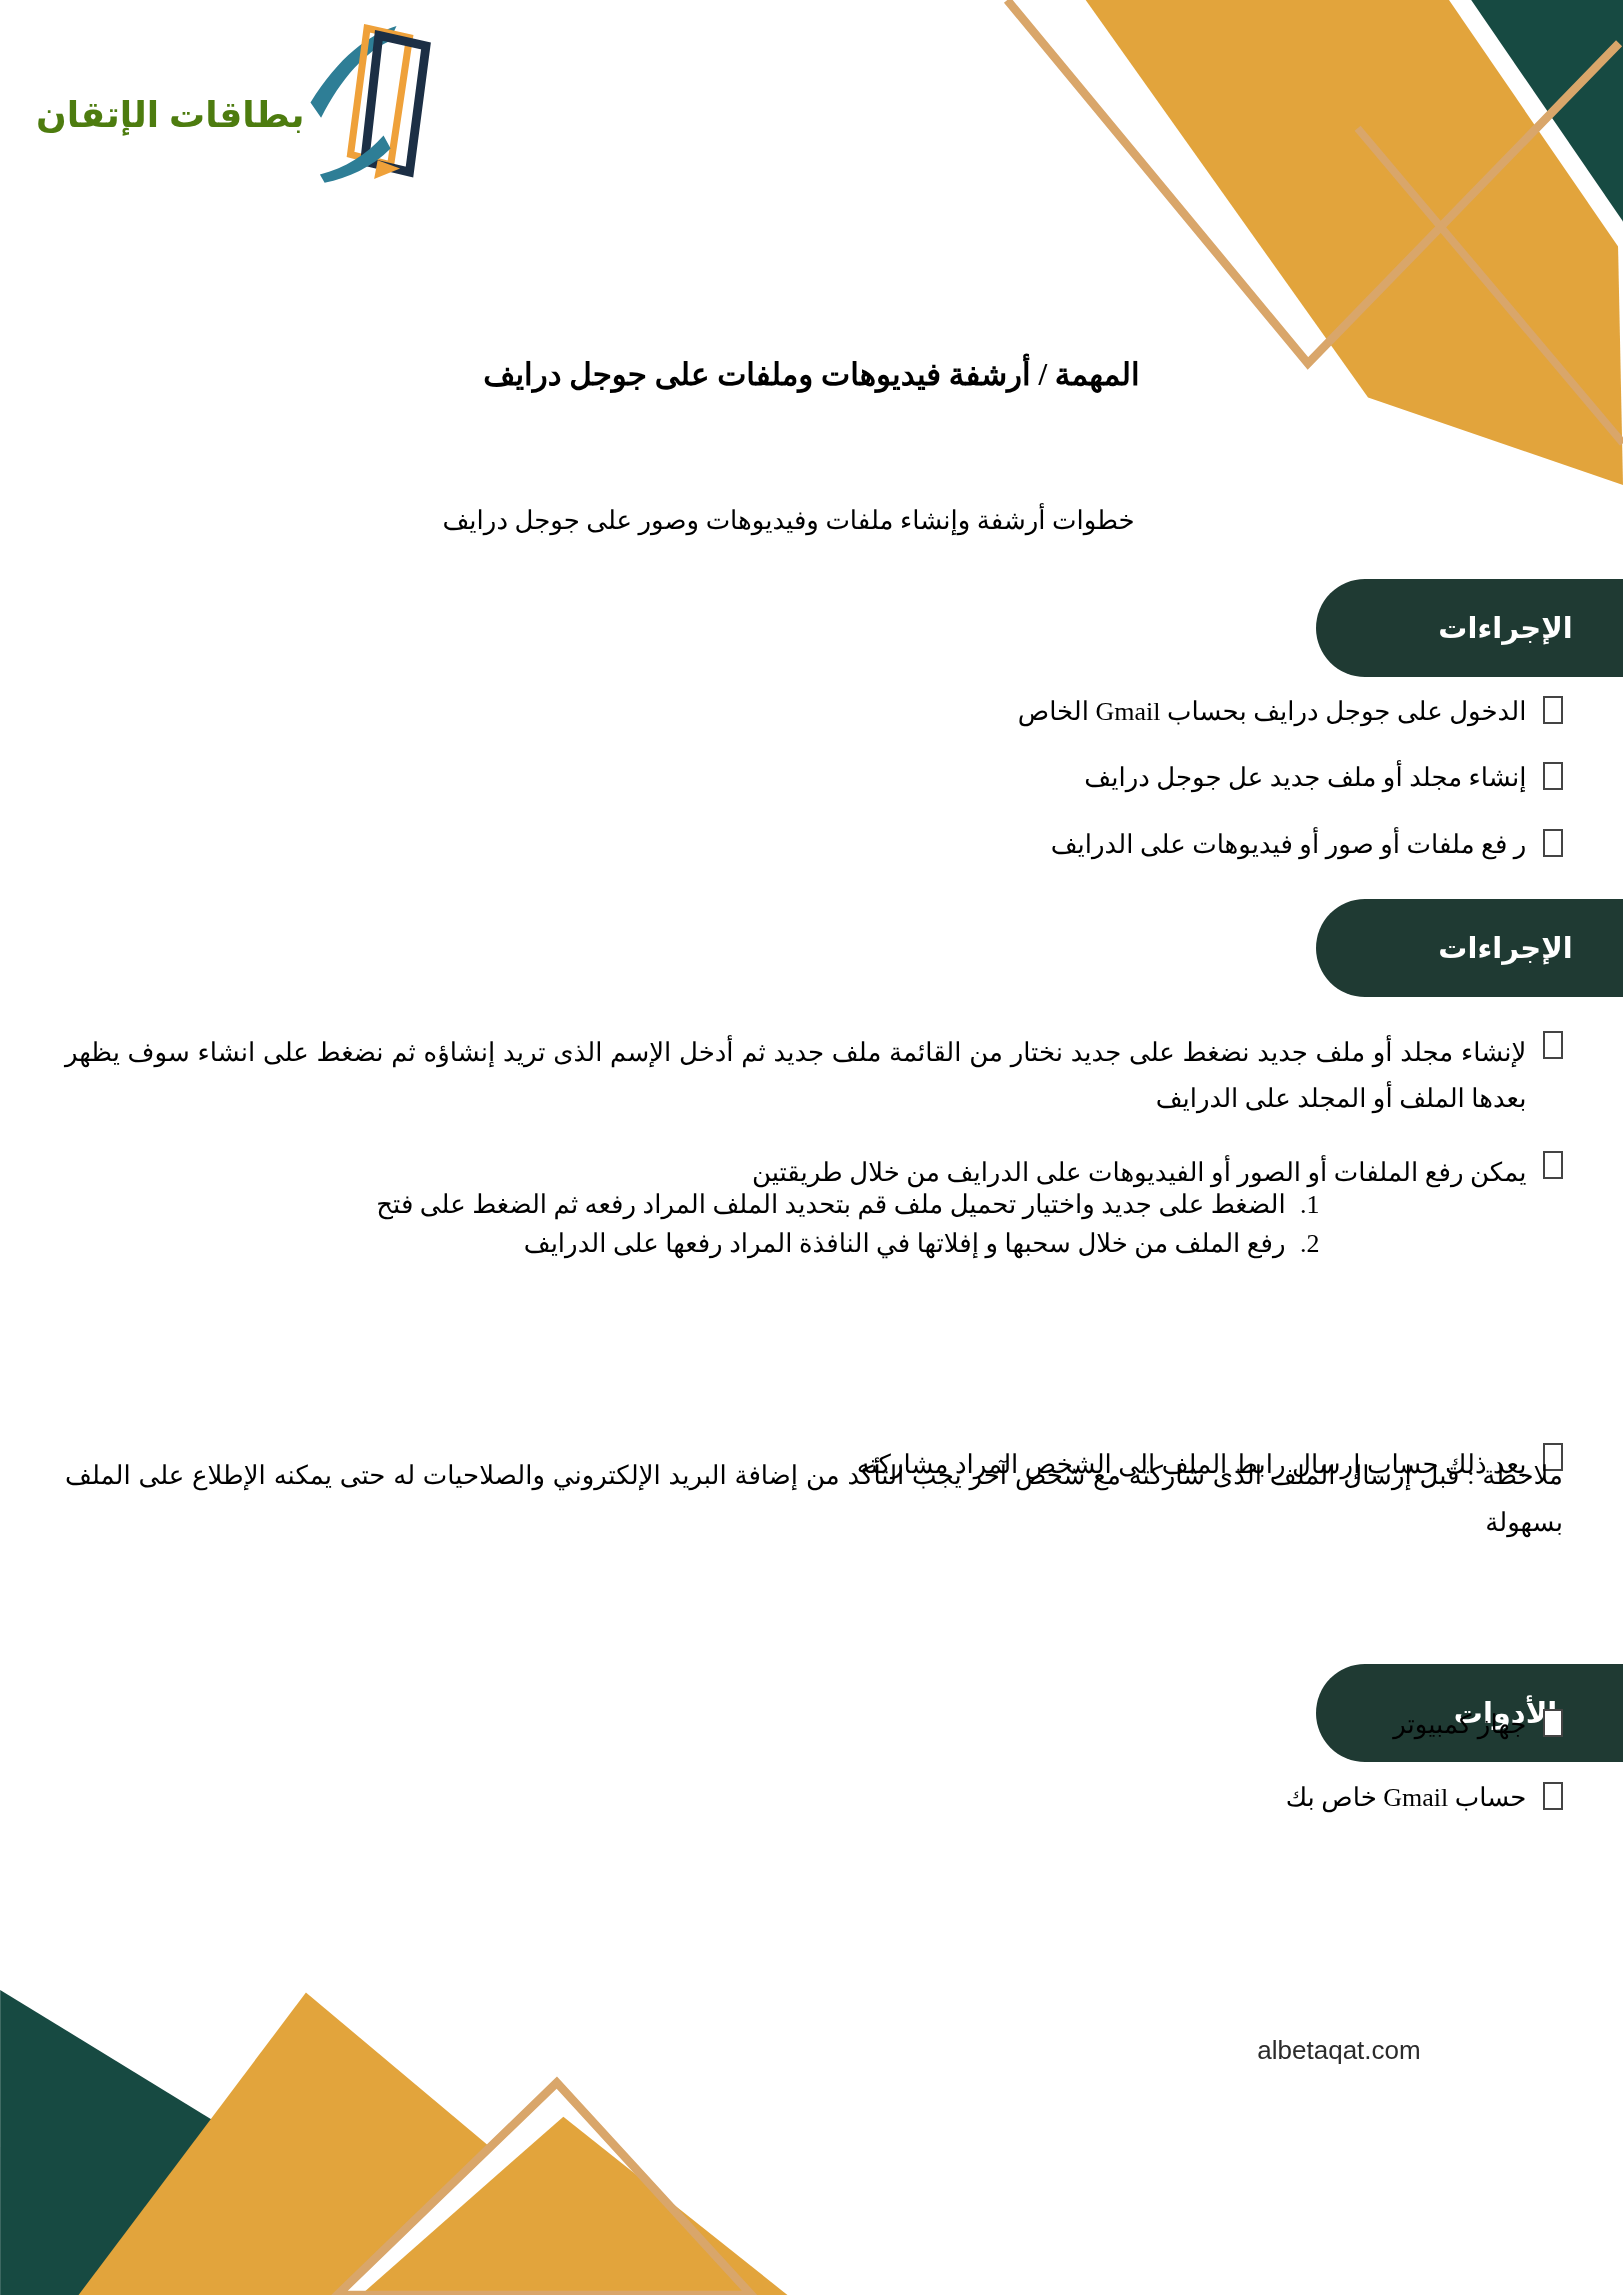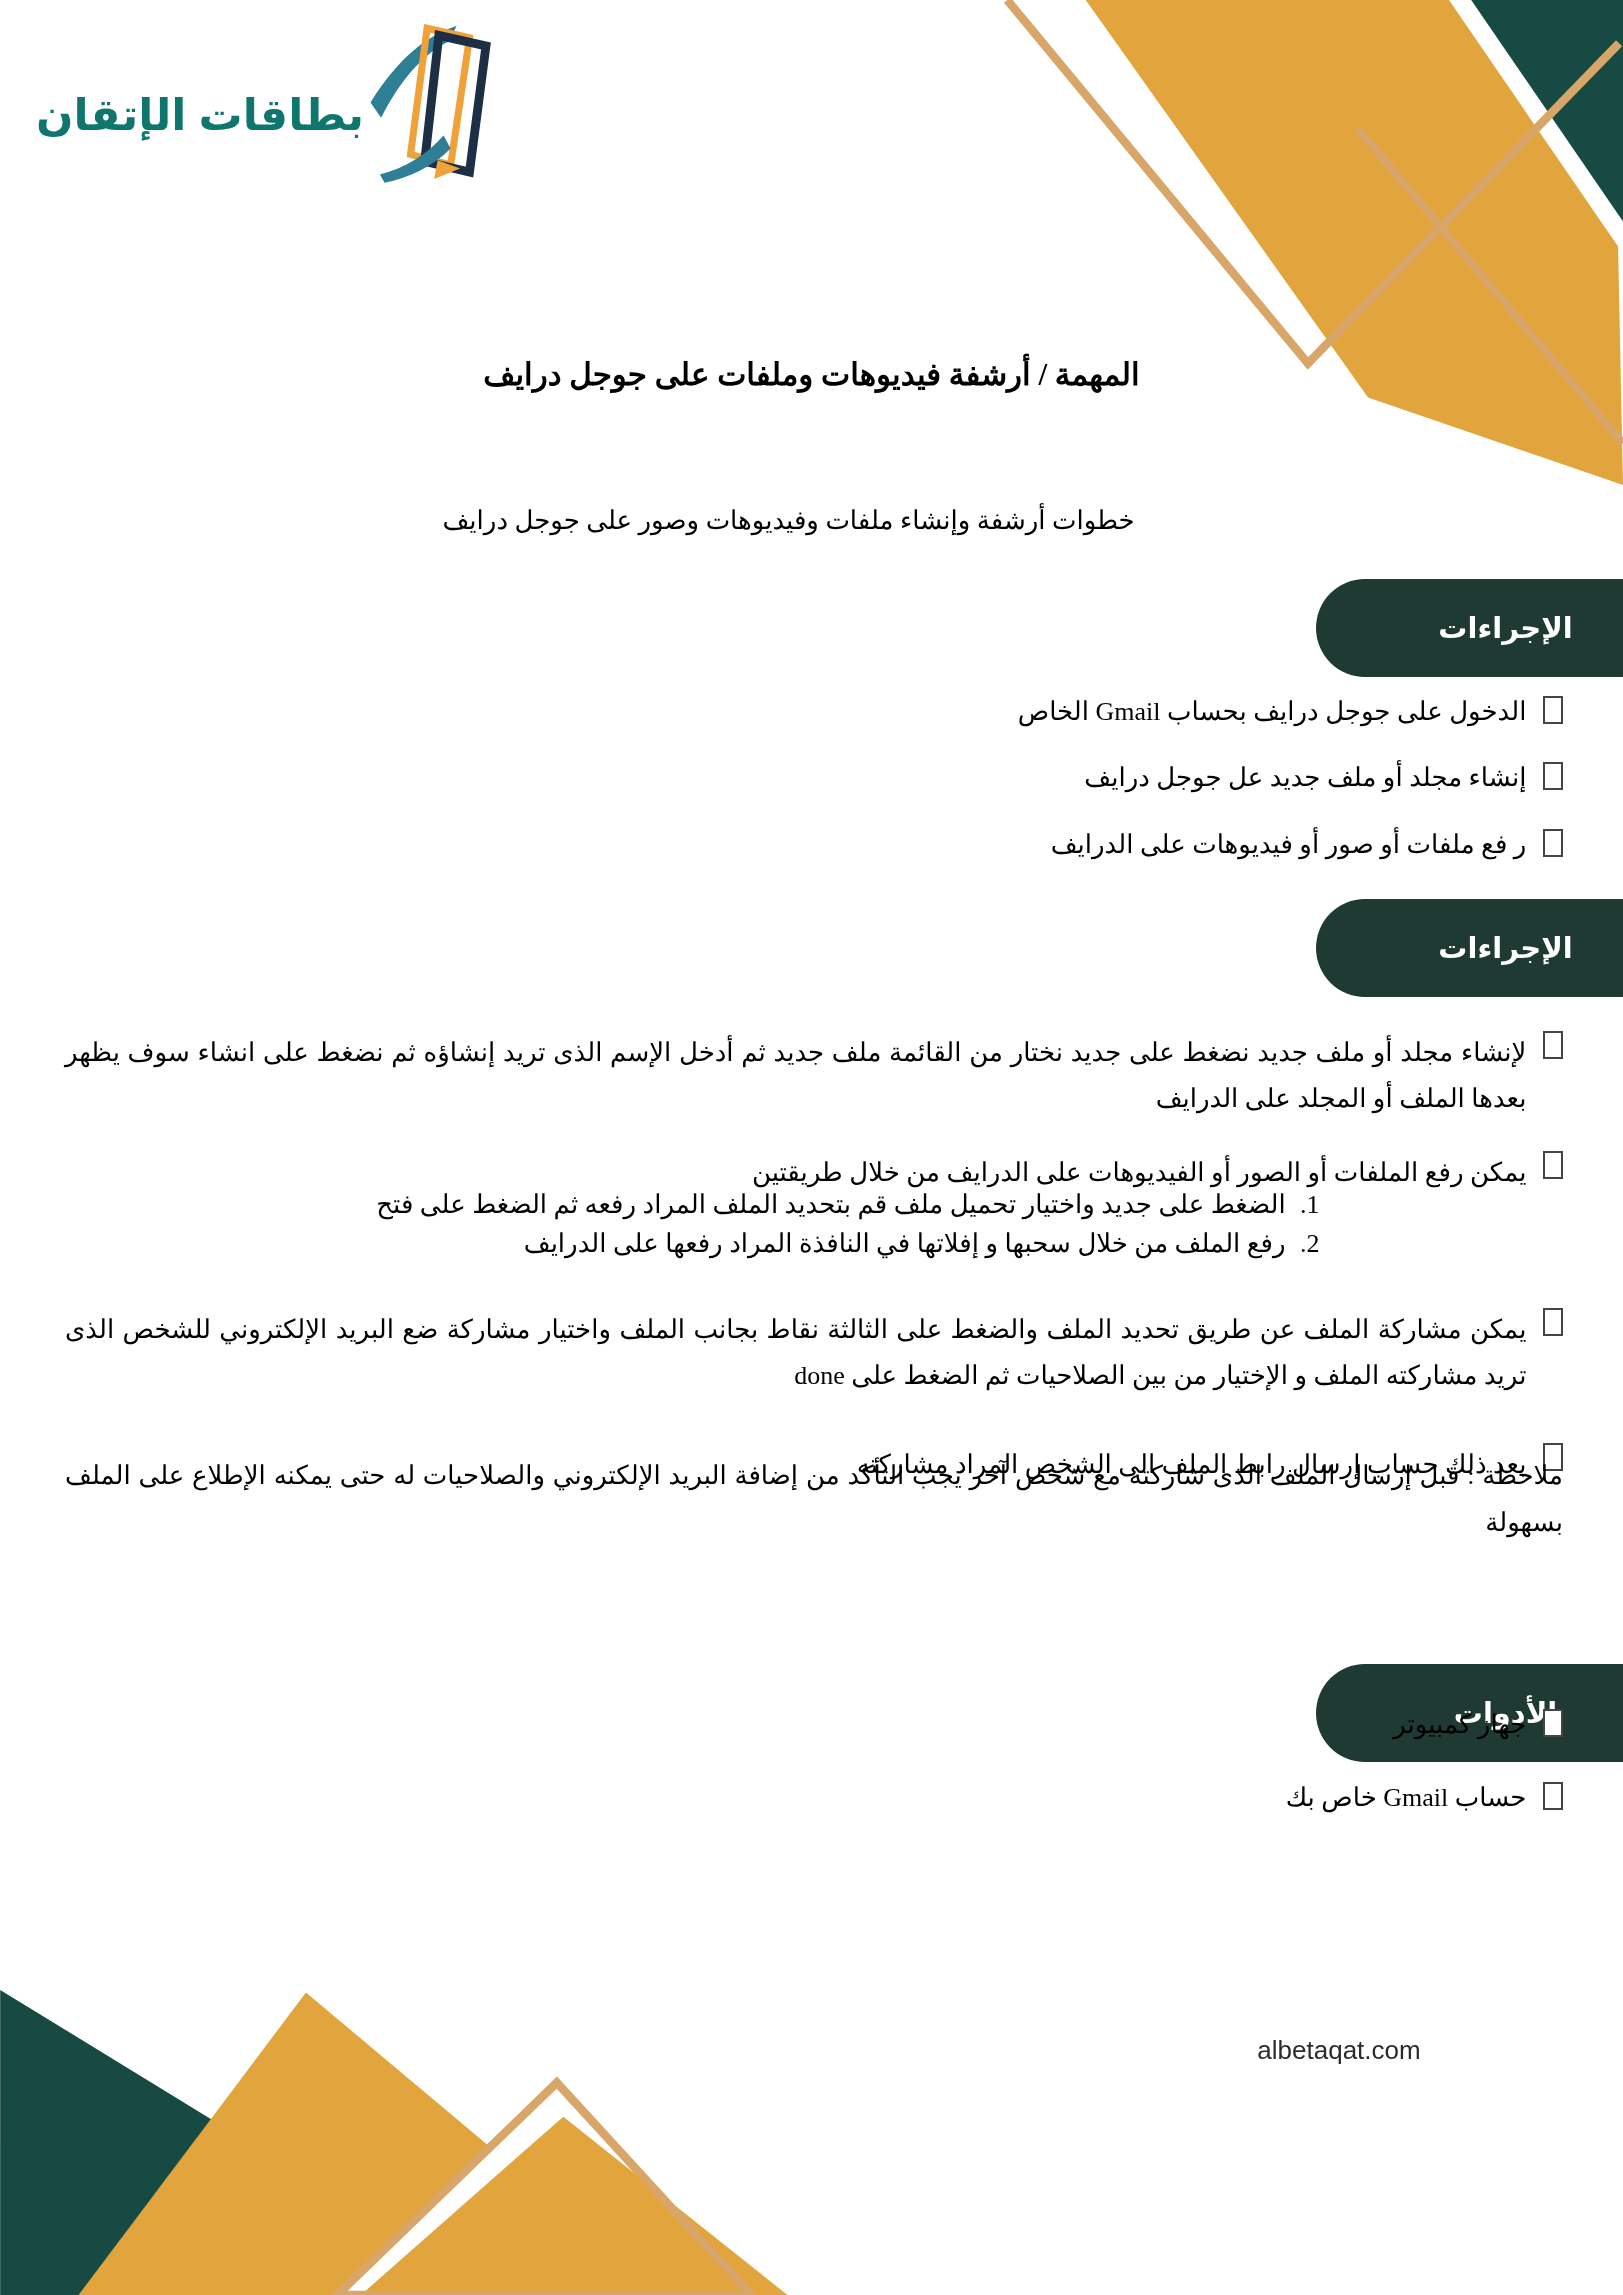--- a/index.html
+++ b/index.html
@@ -12,21 +12,21 @@
     font-family:"Liberation Serif","DejaVu Serif",serif;
     color:#000;
   }
   
   .corner-tr{position:absolute;top:0;right:0;width:621px;height:510px;}
   .corner-bl{position:absolute;left:0;bottom:0;width:817px;height:343px;}
   
   .logo{position:absolute;top:19.6px;left:36px;display:flex;direction:ltr;align-items:center;gap:3.9px;}
   .brand-text{
     font-family:"Liberation Sans","DejaVu Sans",sans-serif;
-    font-weight:bold;font-size:44px;color:#0f766e;letter-spacing:0.7px;
+    font-weight:bold;font-size:36px;color:#4d7c0f;letter-spacing:0.7px;
     line-height:1;padding-top:26px;
   }
   .logo-icon{width:124px;height:165px;}
   
   .title{
     position:absolute;top:340px;left:0;right:0;margin:16px;
     text-align:center;font-size:31px;font-weight:bold;
     font-family:"Liberation Serif","DejaVu Serif",serif;
   }
   
@@ -157,24 +157,20 @@
     <div class="numrow">
       <span class="nummark">1.</span>
       <span class="numtxt">الضغط على جديد واختيار تحميل ملف قم بتحديد الملف المراد رفعه ثم الضغط على فتح</span>
     </div>
     <div class="numrow">
       <span class="nummark">2.</span>
       <span class="numtxt">رفع الملف من خلال سحبها و إفلاتها في النافذة المراد رفعها على الدرايف</span>
     </div>
   </div>
 
-  <div class="check-row para row-share">
-    <span class="checkbox"></span>
-    <span class="txt">يمكن مشاركة الملف عن طريق تحديد الملف والضغط على الثالثة نقاط بجانب الملف واختيار مشاركة ضع البريد الإلكتروني للشخص الذى تريد مشاركته الملف و الإختيار من بين الصلاحيات ثم الضغط على done</span>
-  </div>
 
   <div class="check-row para row-send">
     <span class="checkbox"></span>
     <span class="txt">بعد ذلك حساب إرسال رابط الملف الى الشخص المراد مشاركته</span>
   </div>
 
   <div class="note">ملاحظة : قبل إرسال الملف الذى شاركته مع شخص آخر يجب التأكد من إضافة البريد الإلكتروني والصلاحيات له حتى يمكنه الإطلاع على الملف بسهولة</div>
 
   <div class="pill pill-tools">
     <span>الأدوات</span>

